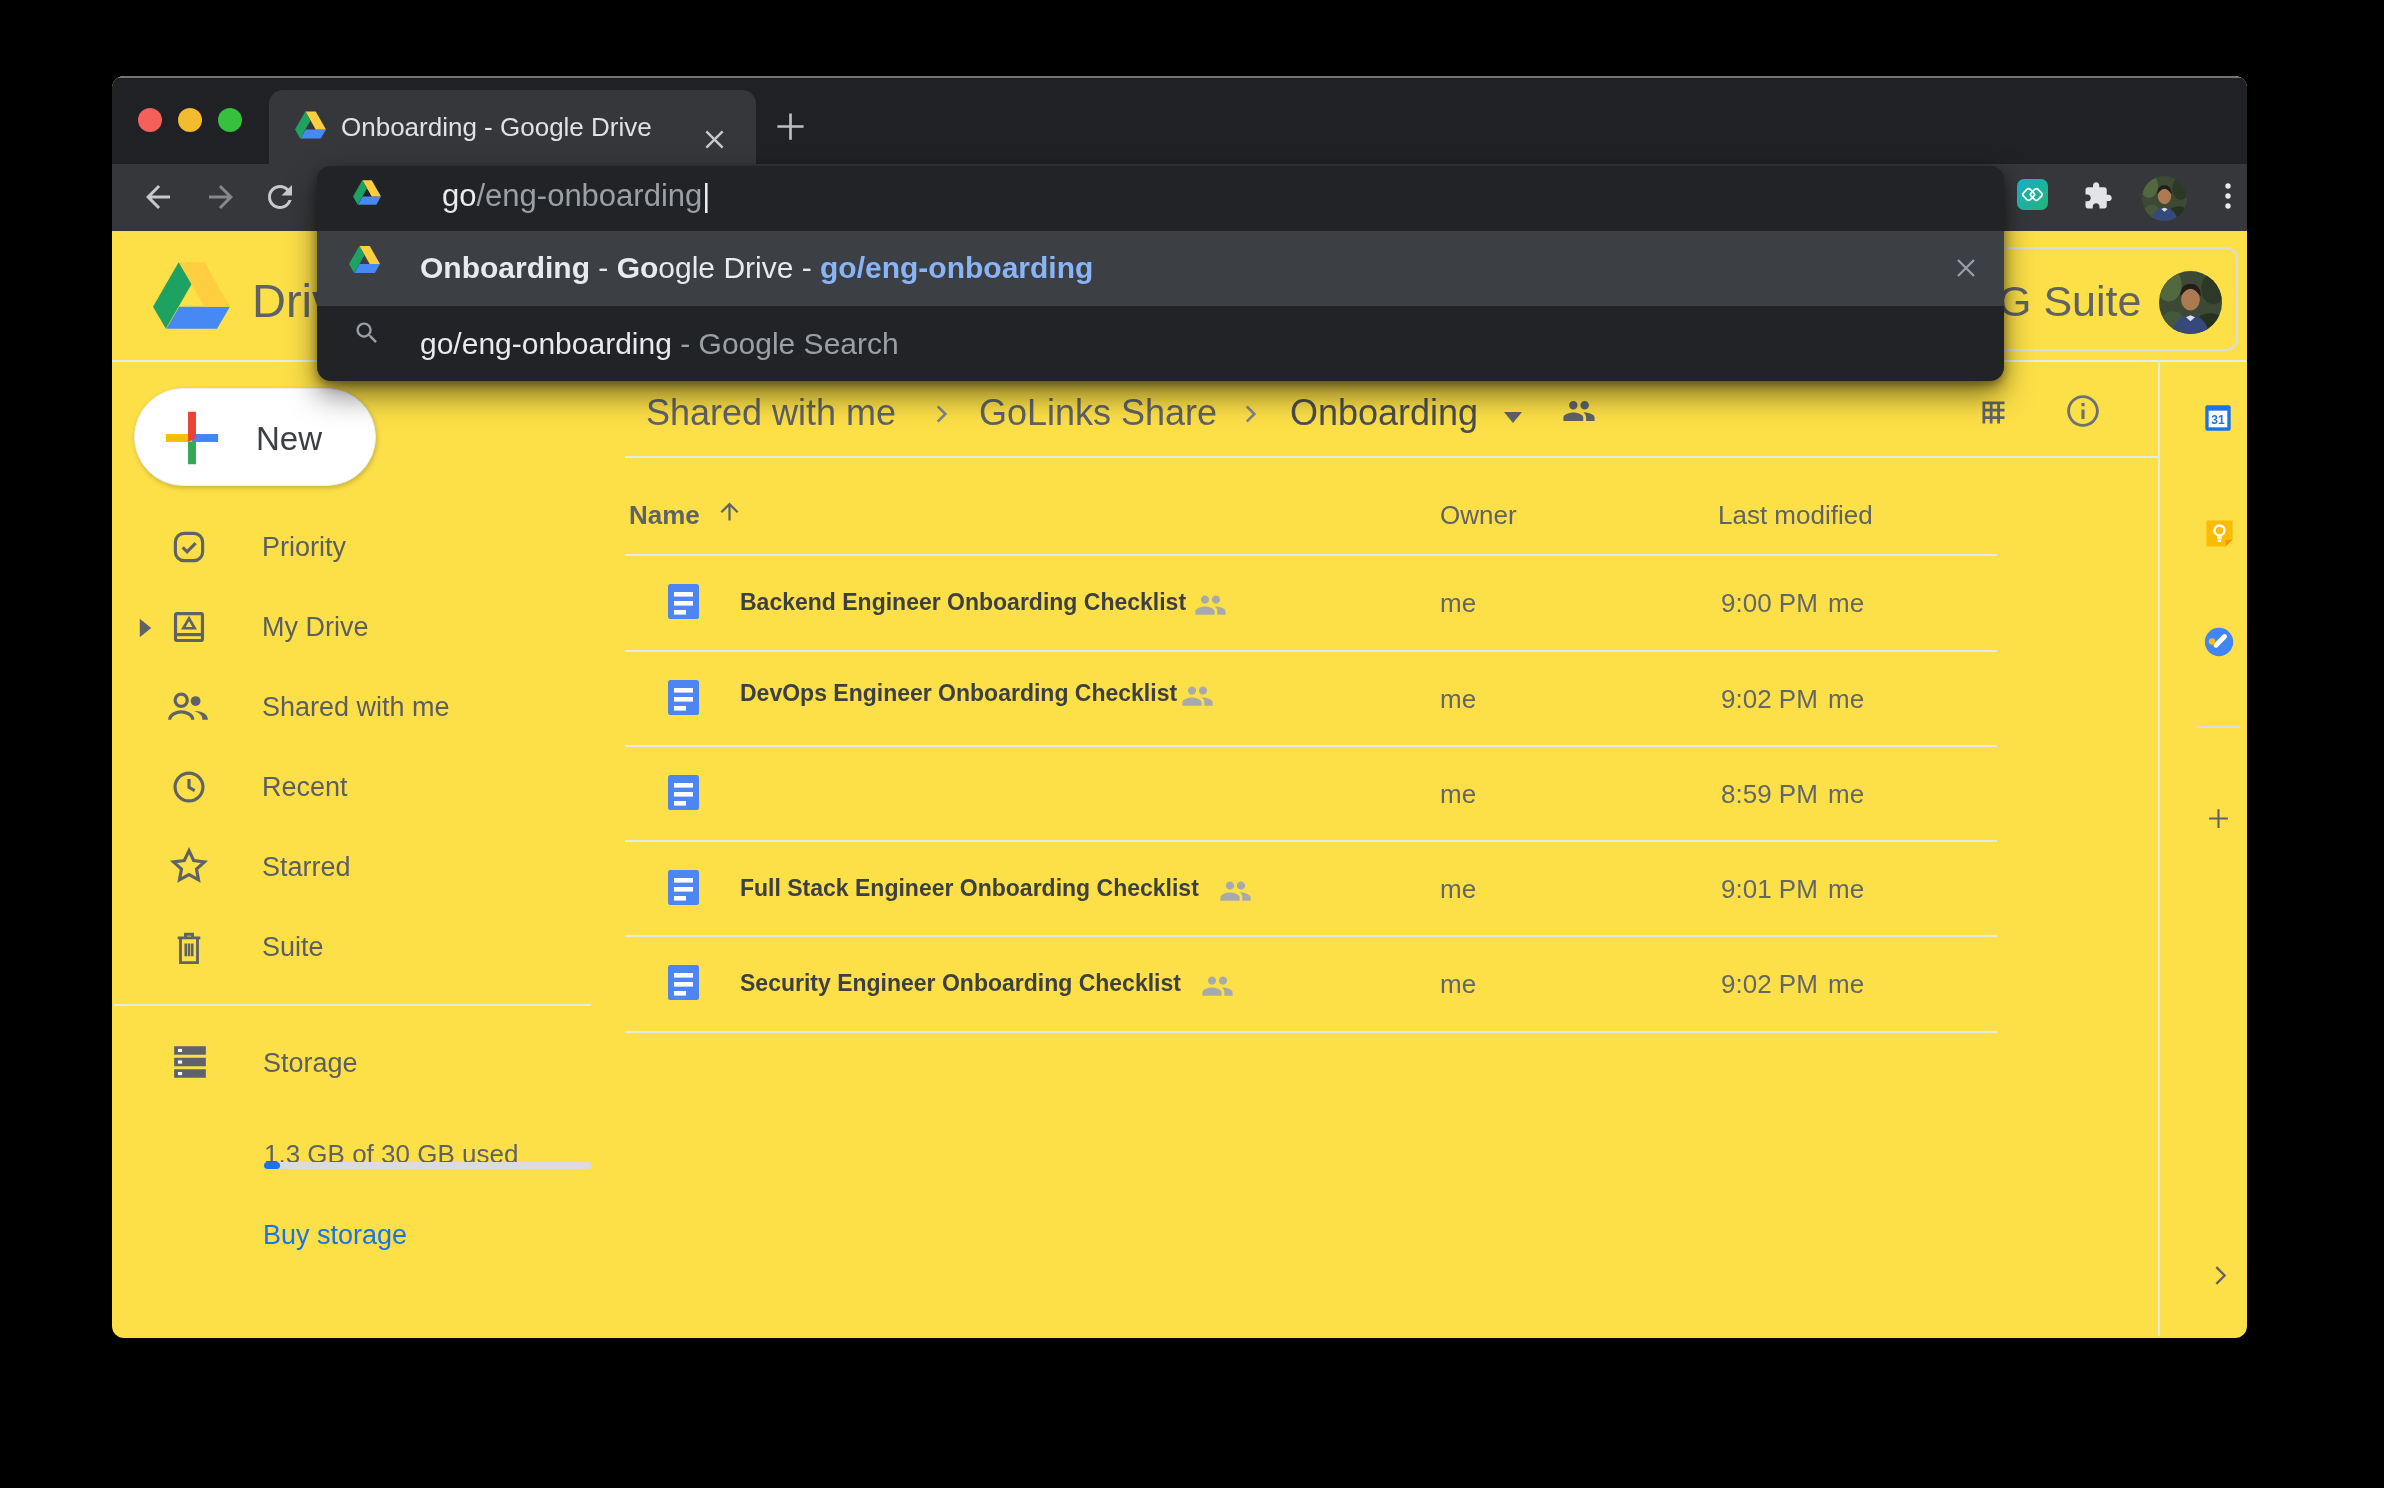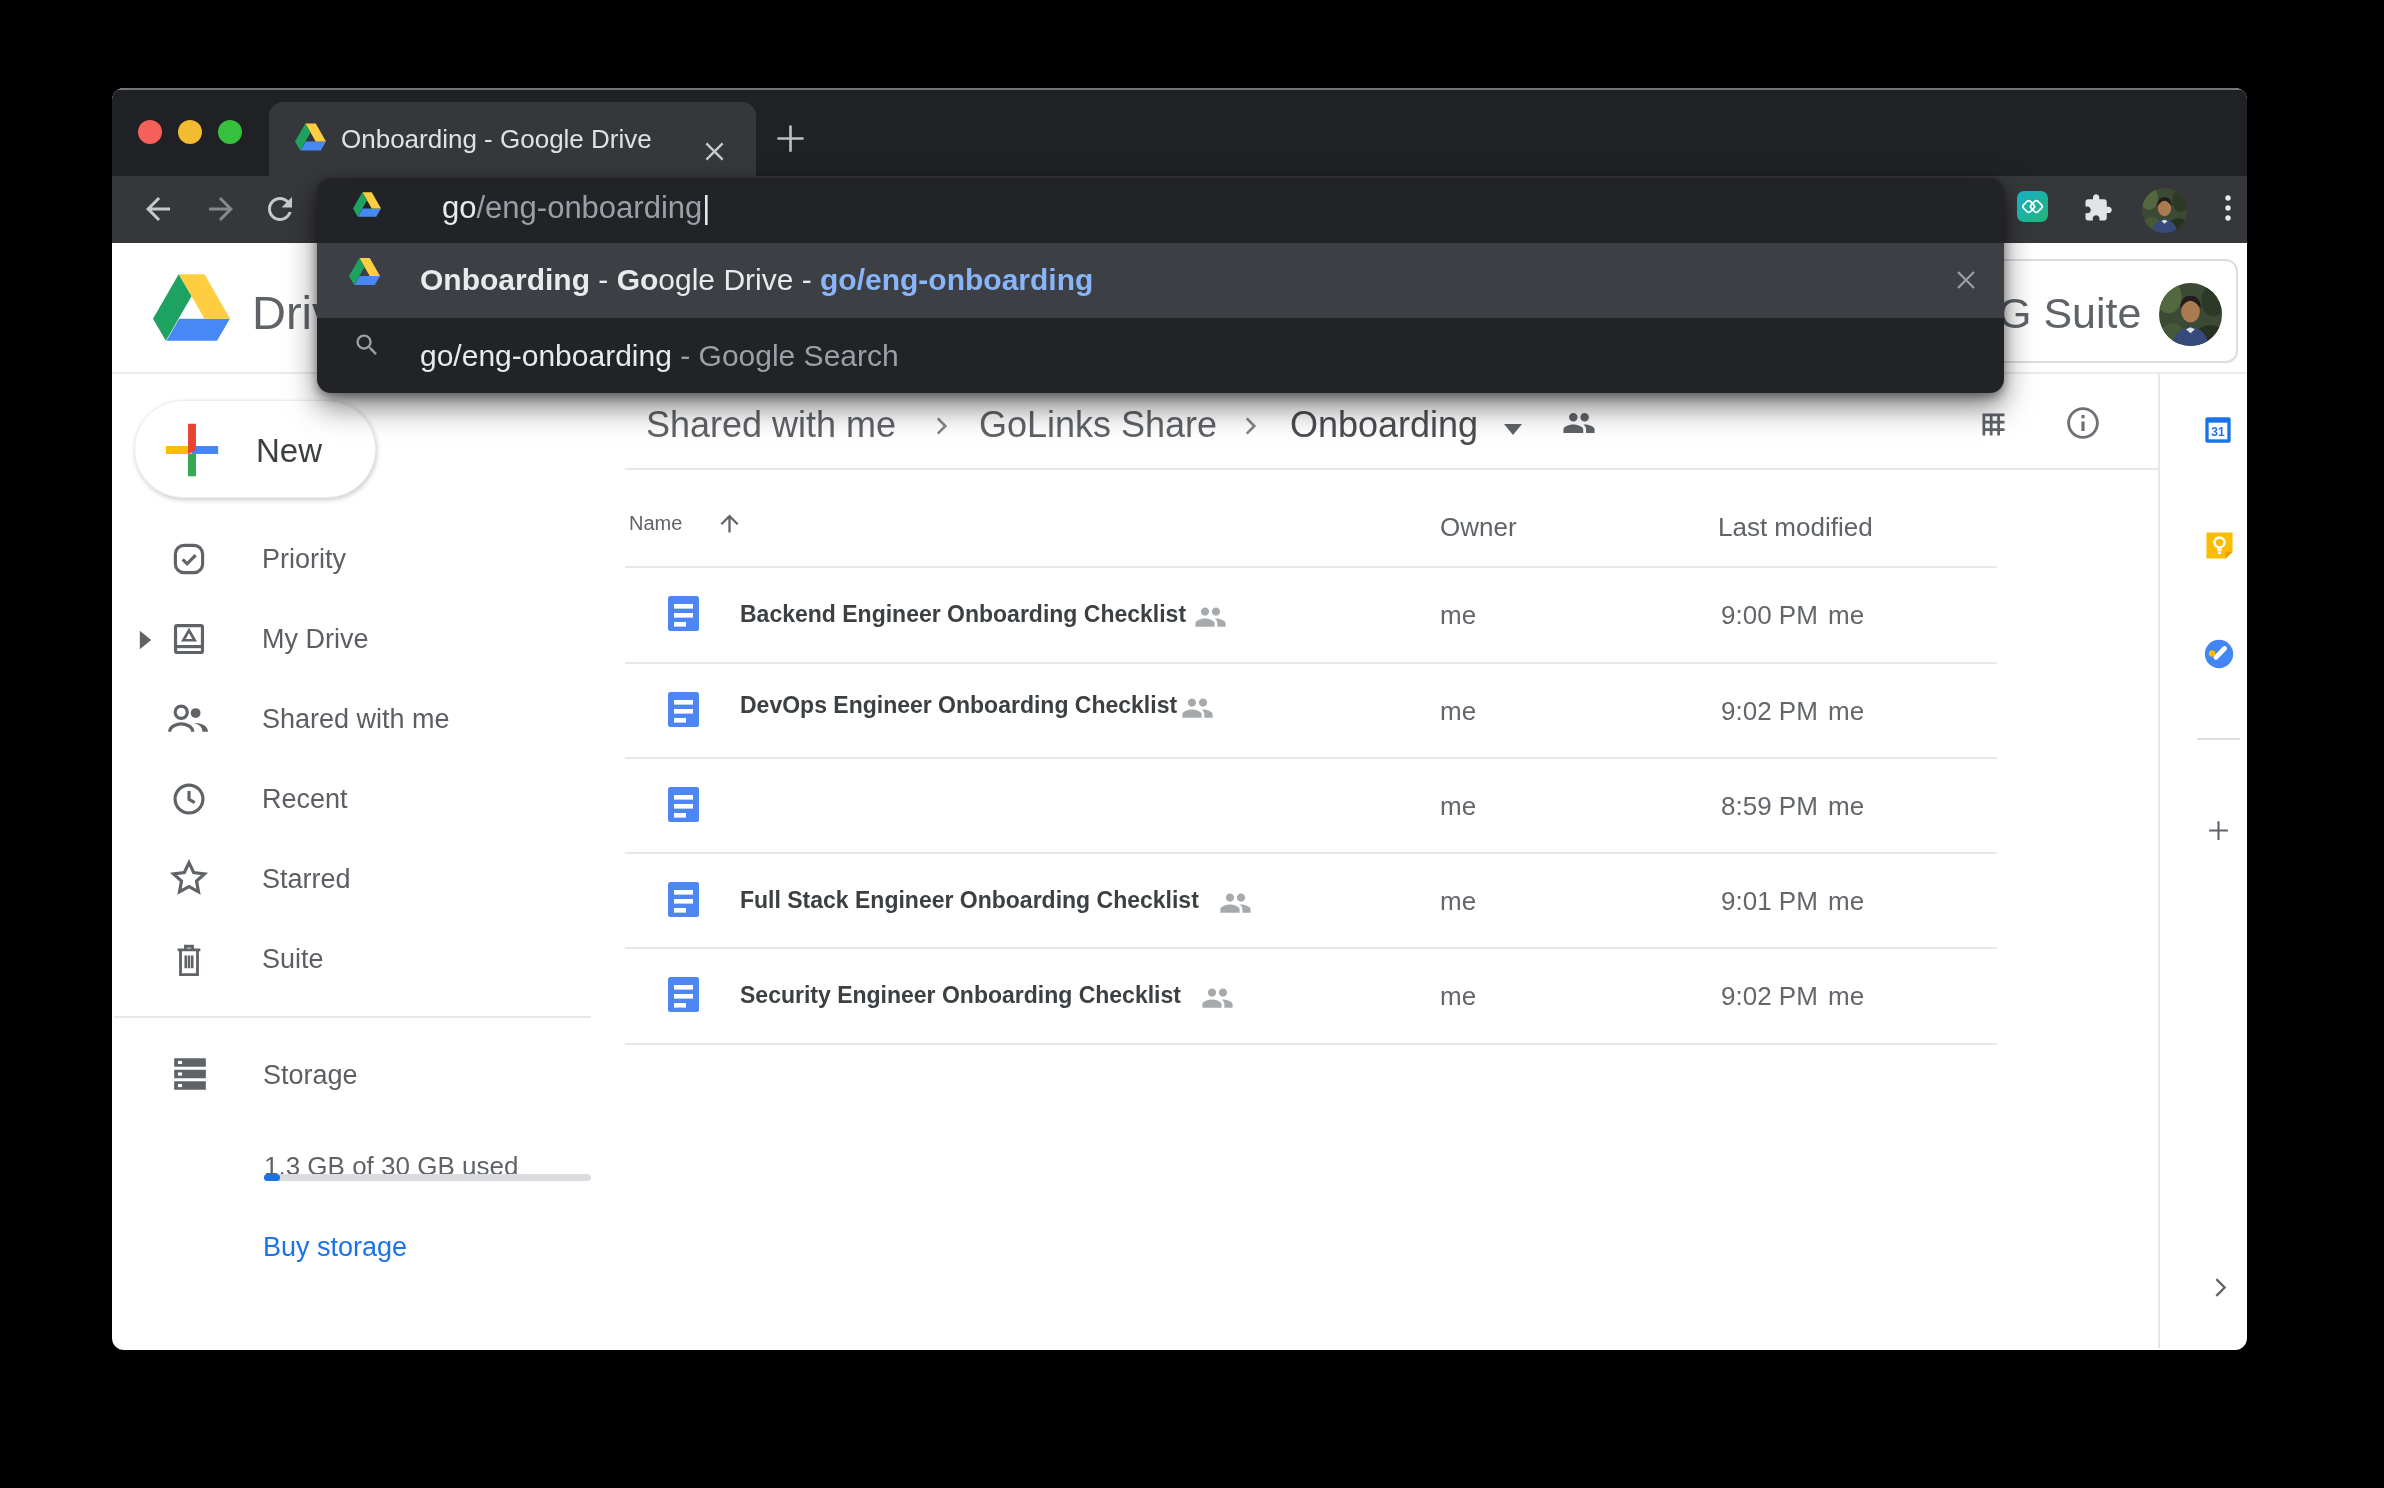--- a/index.html
+++ b/index.html
@@ -1,18 +1,18 @@
 <!DOCTYPE html>
 <html><head>
 <meta charset="utf-8">
 <style>
   html,body{margin:0;padding:0;background:#000;width:2384px;height:1488px;overflow:hidden;}
   *{box-sizing:border-box;font-family:"Liberation Sans", sans-serif;}
   .abs{position:absolute;}
-  #win{position:absolute;left:112px;top:88px;width:2135px;height:1262px;background:#ffffff;border-radius:12px;overflow:hidden;}
+  #win{position:absolute;left:112px;top:76px;width:2135px;height:1262px;background:#fde047;border-radius:12px;overflow:hidden;}
   #tabstrip{position:absolute;left:0;top:2px;width:2159px;height:86px;background:#1f2125;}
   #topline{position:absolute;left:0;top:0;width:2159px;height:2px;background:#717377;z-index:3;}
   .tl{position:absolute;border-radius:50%;width:24px;height:24px;top:30px;}
   #tab{position:absolute;left:157px;top:12px;width:487px;height:74px;background:#36373a;border-radius:14px 14px 0 0;}
   #toolbar{position:absolute;left:0;top:88px;width:2159px;height:67px;background:#36373a;}
   #content{position:absolute;left:0;top:0;width:2159px;height:1260px;z-index:2;}
   .hline{position:absolute;background:#e9ebed;height:2px;}
   .vline{position:absolute;background:#e4e6e8;width:2px;}
   #popup{position:absolute;left:205px;top:90px;width:1687px;height:215px;background:#212327;border-radius:14px;z-index:50;box-shadow:0 14px 30px rgba(0,0,0,.5), 0 4px 10px rgba(0,0,0,.35);}
   #popuprow1{position:absolute;left:0;top:65px;width:1687px;height:75px;background:#3c4045;}
@@ -186,21 +186,21 @@
       <circle cx="7.1" cy="11.6" r="2.3" fill="#fbbc04"></circle>
     </svg>
     <div class="hline" style="left:2085px;top:650px;width:43px;background:#dadce0;"></div>
     <svg class="abs" style="left:2094px;top:730px" width="25" height="25" viewBox="0 0 24 24">
         <path stroke="#5f6368" stroke-width="2" d="M12 3v18M3 12h18" fill="none"></path>
       </svg>
     <svg class="abs" style="left:2096px;top:1185px" width="25" height="29" viewBox="0 0 24 24">
         <path fill="none" stroke="#5f6368" stroke-width="2.2" d="M8 4l8 8-8 8"></path>
       </svg>
 
-    <div class="abs" style="left:517px;top:424px;font-size:20px;font-weight:normal;color:#5f6368;">Name</div>
+    <div class="abs" style="left:517px;top:424px;font-size:26px;font-weight:bold;color:#5f6368;">Name</div>
     <svg class="abs" style="left:604px;top:422px" width="27" height="27" viewBox="0 0 24 24">
         <path fill="#5f6368" d="M11 20V7.8l-5.6 5.6L4 12l8-8 8 8-1.4 1.4L13 7.8V20h-2z"></path>
       </svg>
     <div class="abs" style="left:1328px;top:424px;font-size:26px;color:#5f6368;">Owner</div>
     <div class="abs" style="left:1606px;top:424px;font-size:26px;color:#5f6368;">Last modified</div>
     <div class="rowline" style="top:478px;width:1372px;"></div>
     <div class="rowline" style="top:574px;width:1372px;"></div>
     <div class="rowline" style="top:669px;width:1372px;"></div>
     <div class="rowline" style="top:764px;width:1372px;"></div>
     <div class="rowline" style="top:859px;width:1372px;"></div>

